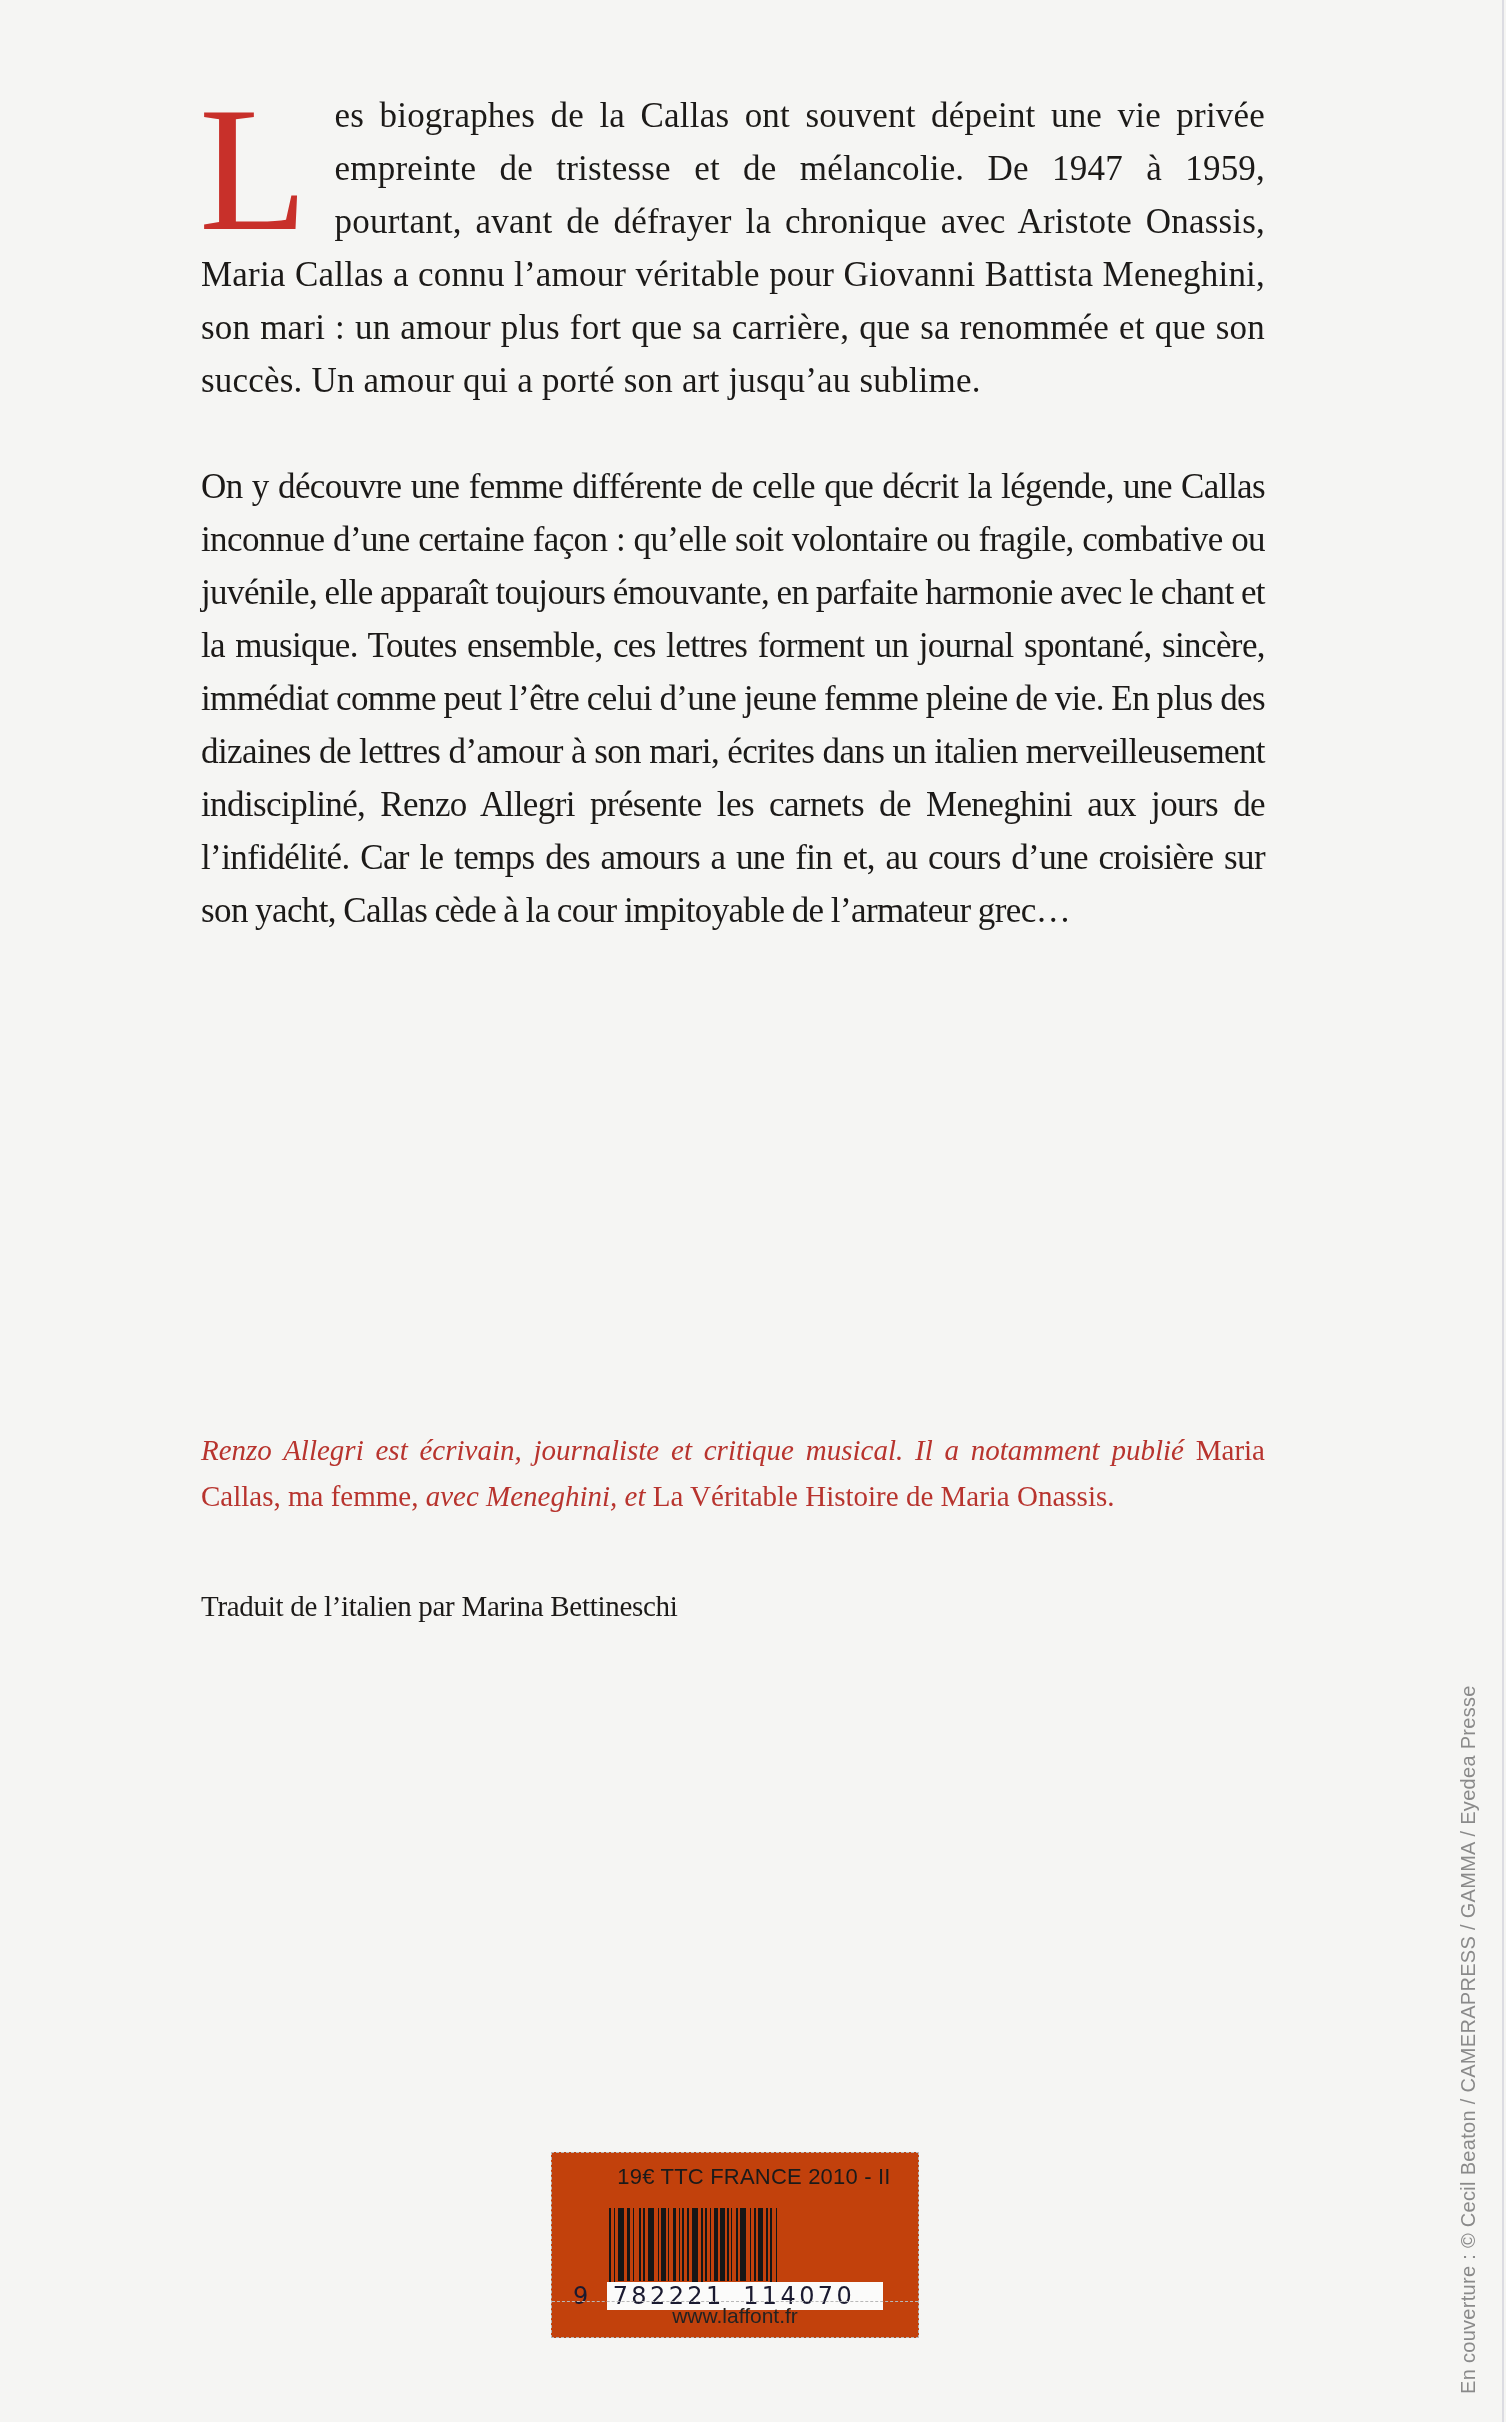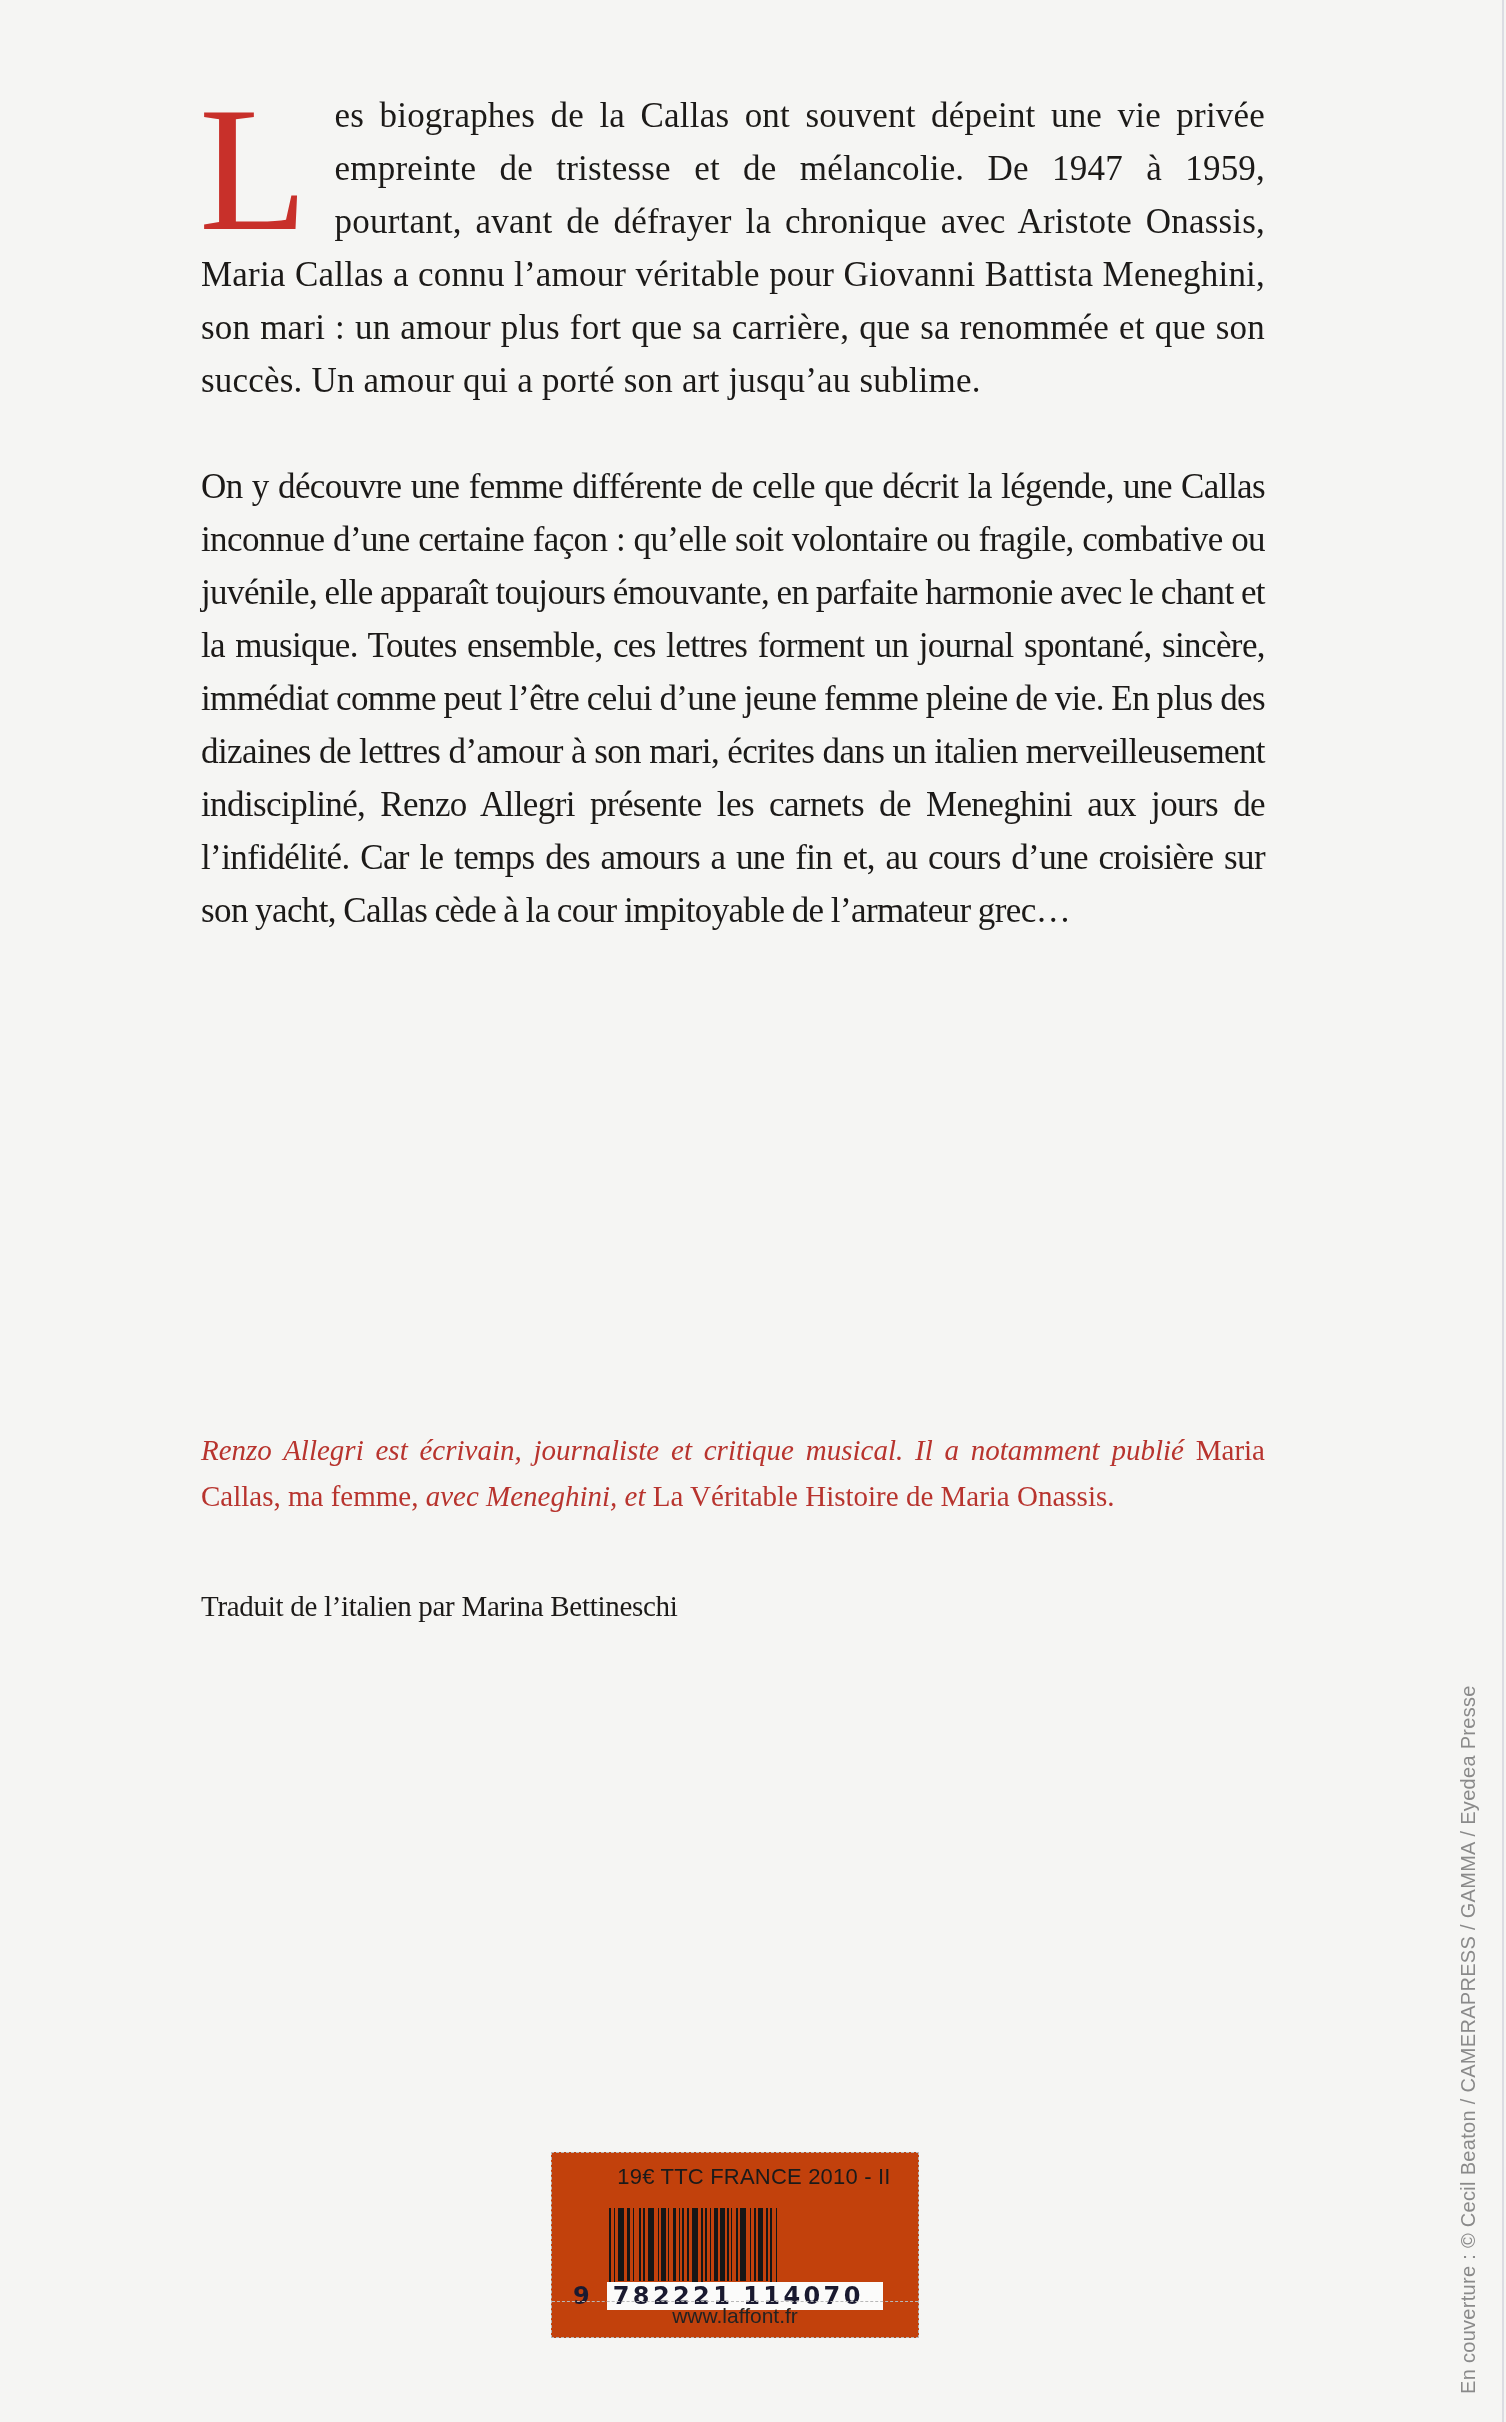--- a/index.html
+++ b/index.html
@@ -46,21 +46,20 @@
   }
   .bars {
     position: absolute; left: 57px; top: 55px; width: 293px; height: 91px;
     display: flex; align-items: stretch;
   }
   .bars span { display: block; height: 100%; }
   .isbn-row {
     position: absolute; left: 21px; top: 129px; width: 331px;
     font-family: "DejaVu Sans", sans-serif; font-size: 24px; color: #1a1a30;
     letter-spacing: 3.4px;
-    font-weight: bold;
   }
   .isbn-row .lead { display: inline-block; width: 34px; }
   .isbn-row .g1 { display: inline-block; width: 121px; background: #fbfbfa; padding-left: 5.7px;}
   .isbn-row .g2 { display: inline-block; width: 140px; background: #fbfbfa; padding-left: 9.5px;}
   .divider {
     position: absolute; left: 0; right: 0; top: 148px; border-top: 0.9px dashed #b8b8b8;
   }
   .url {
     position: absolute; left: 0; right: 0; top: 151px; text-align: center;
     font-size: 21px; color: #222;

